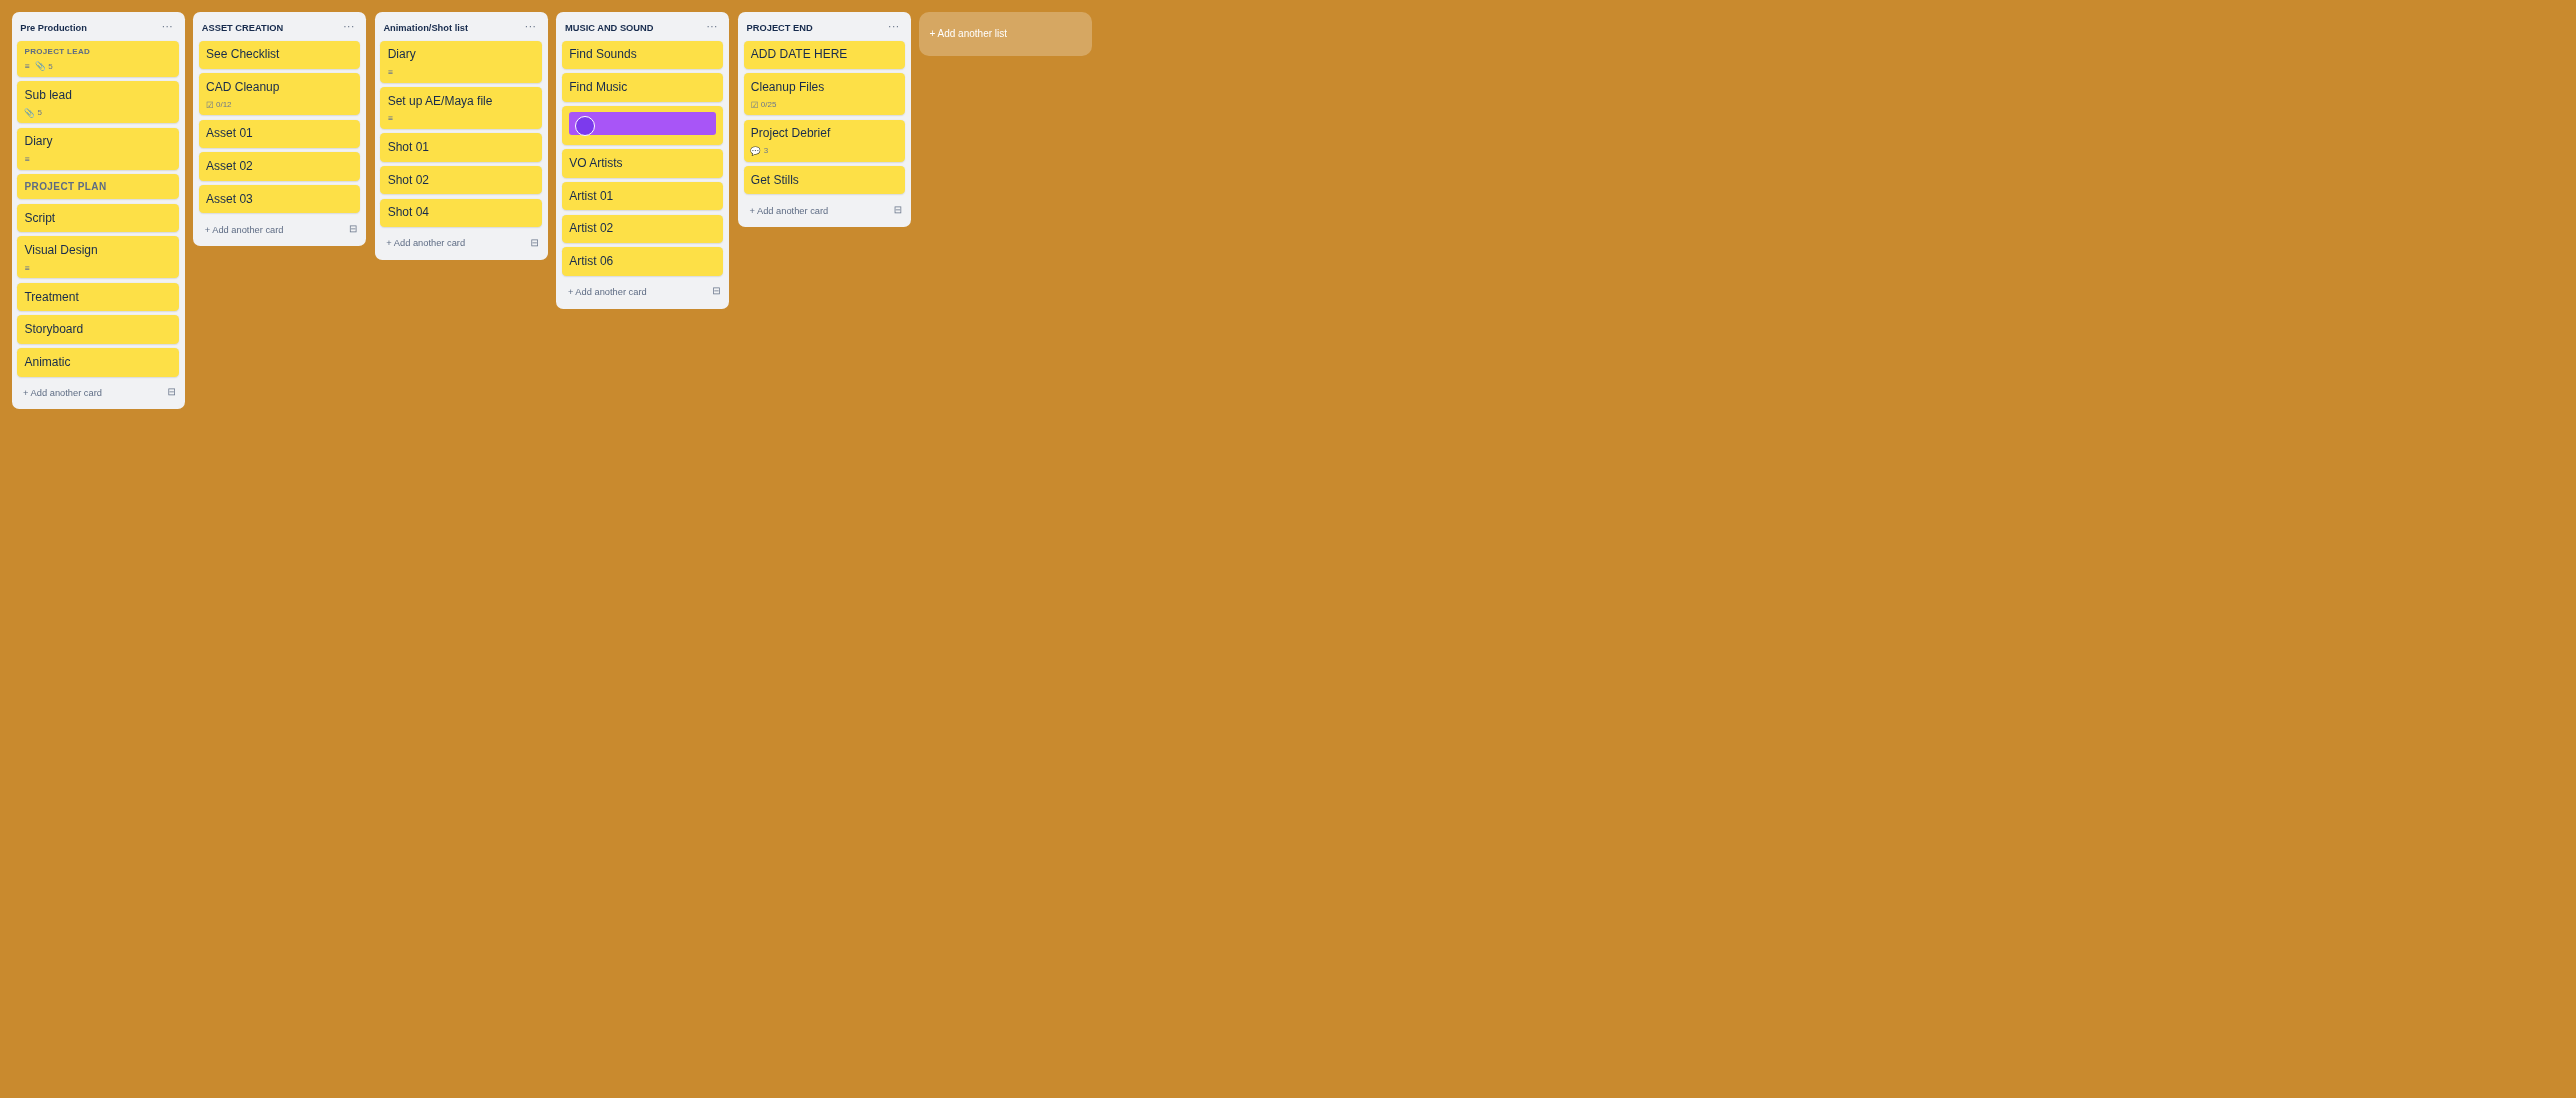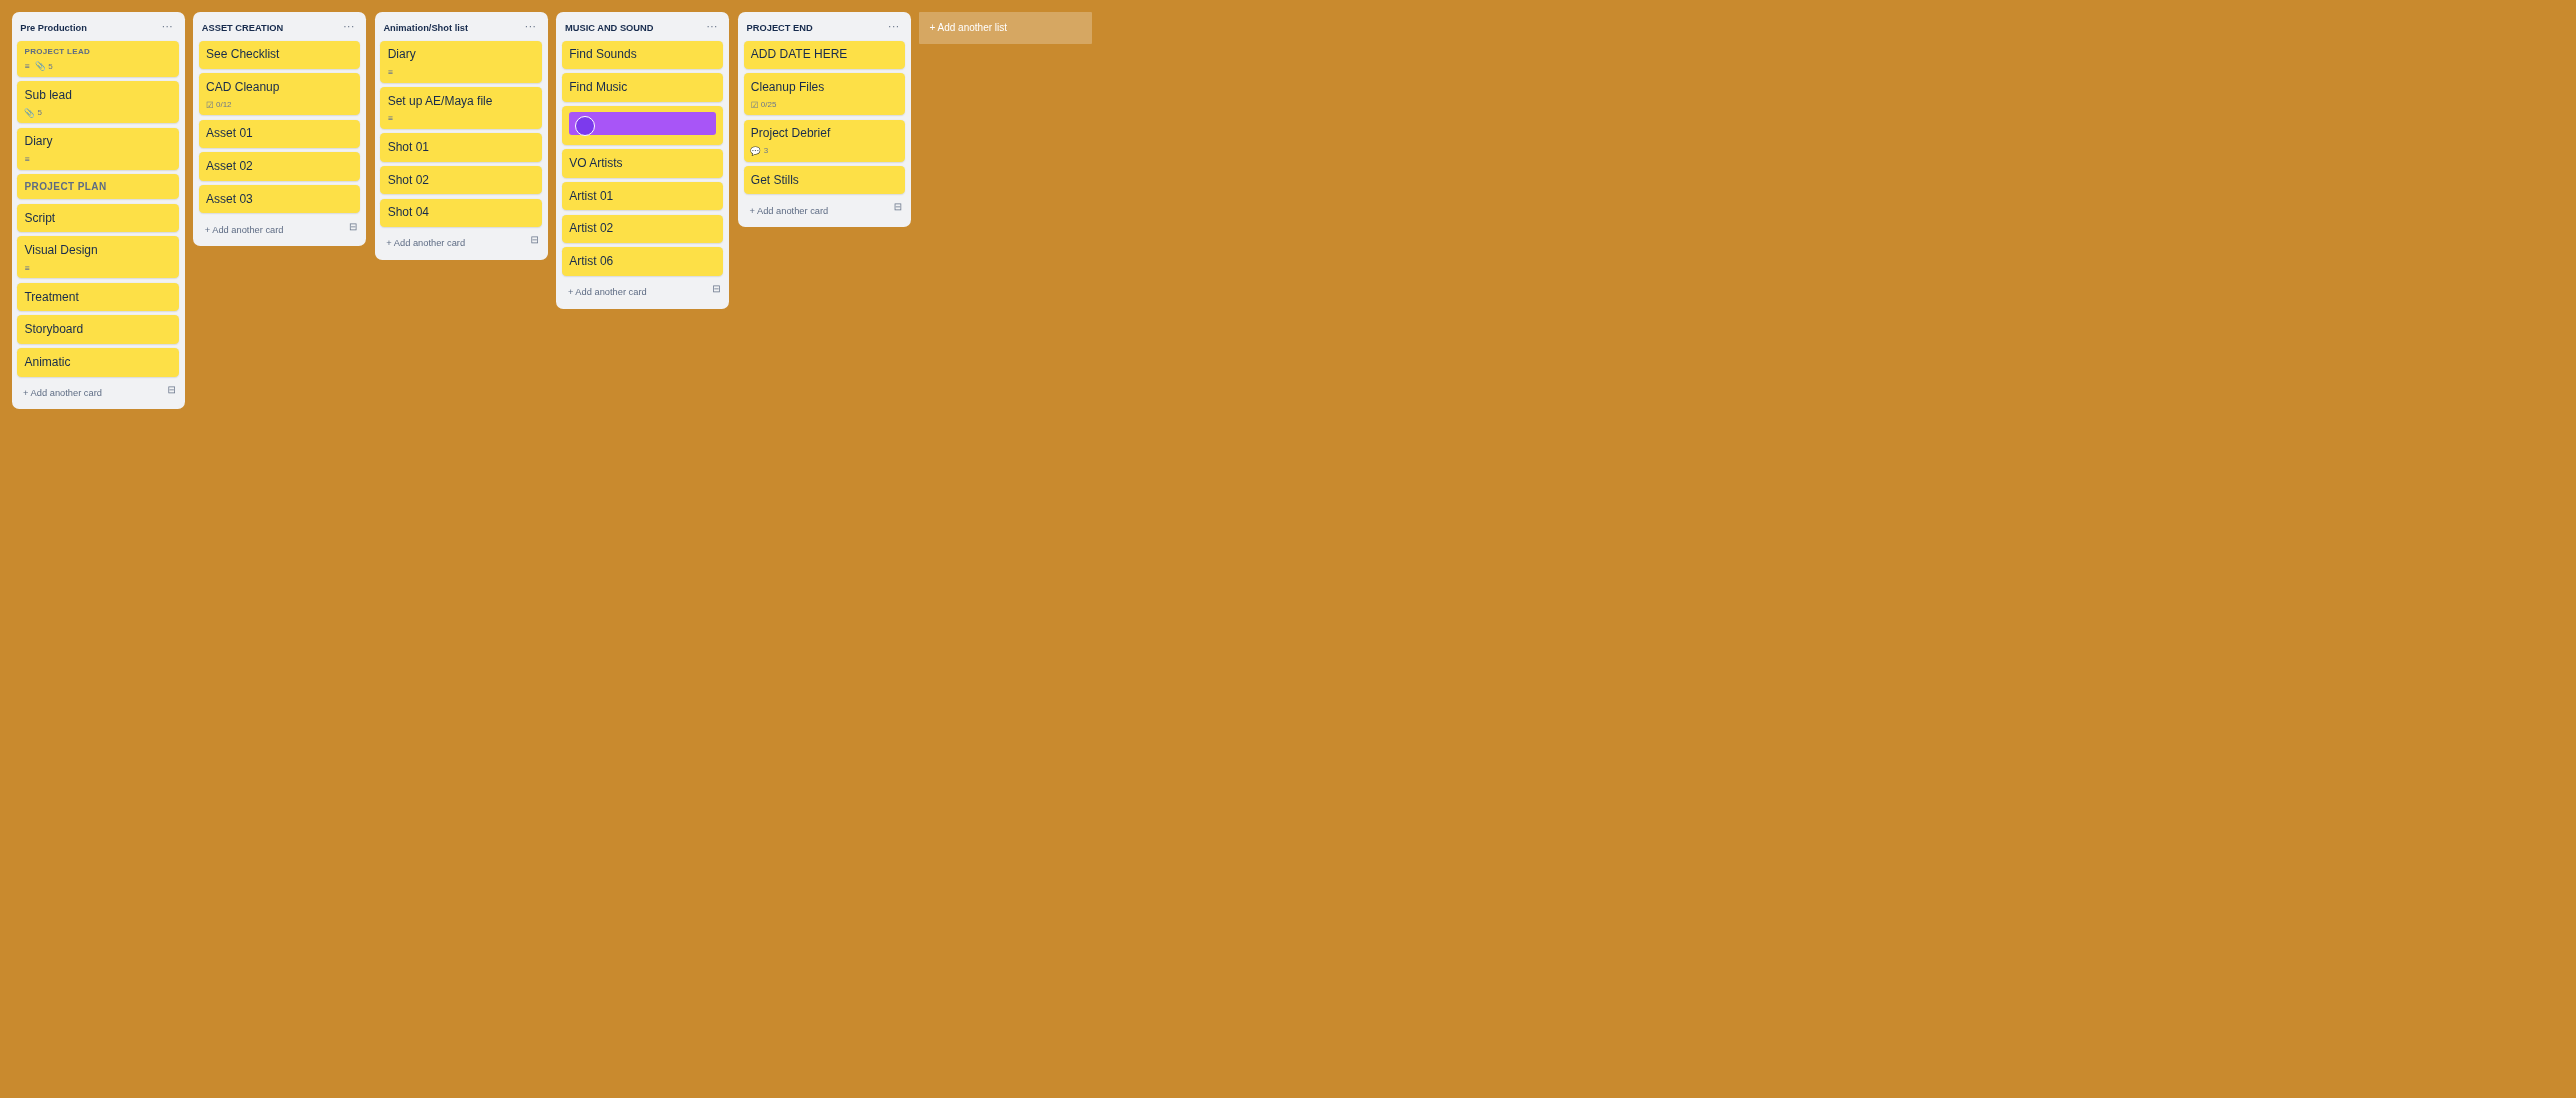--- a/index.html
+++ b/index.html
@@ -89,42 +89,43 @@
       font-size: 9.3px;
       color: #5e6c84;
       margin-top: 2.9px;
       border: none;
       background: transparent;
       width: 100%;
       text-align: left;
     }
     .add-card-actions {
       display: flex;
+      align-items: center;
       justify-content: space-between;
     }
     .card-template-icon {
       font-size: 10px;
       color: #6b778c;
       cursor: pointer;
       padding: 2.9px;
     }
     .add-list-btn {
       background: rgba(255,255,255,0.25);
-      border-radius: 1px;
+      border-radius: 10px;
       width: 173px;
       min-width: 173px;
       padding: 7.2px 10px;
       cursor: pointer;
       display: flex;
       align-items: center;
       gap: 5.8px;
       font-size: 10px;
       color: white;
       border: none;
-      height: 32px;
+      height: 44px;
     }
   </style>
 </head>
 <body>
 
 <div class="board">
 <div class="list">
       <div class="list-header">
         <span class="list-title">Pre Production</span>
         <span class="list-menu-icon">···</span>

